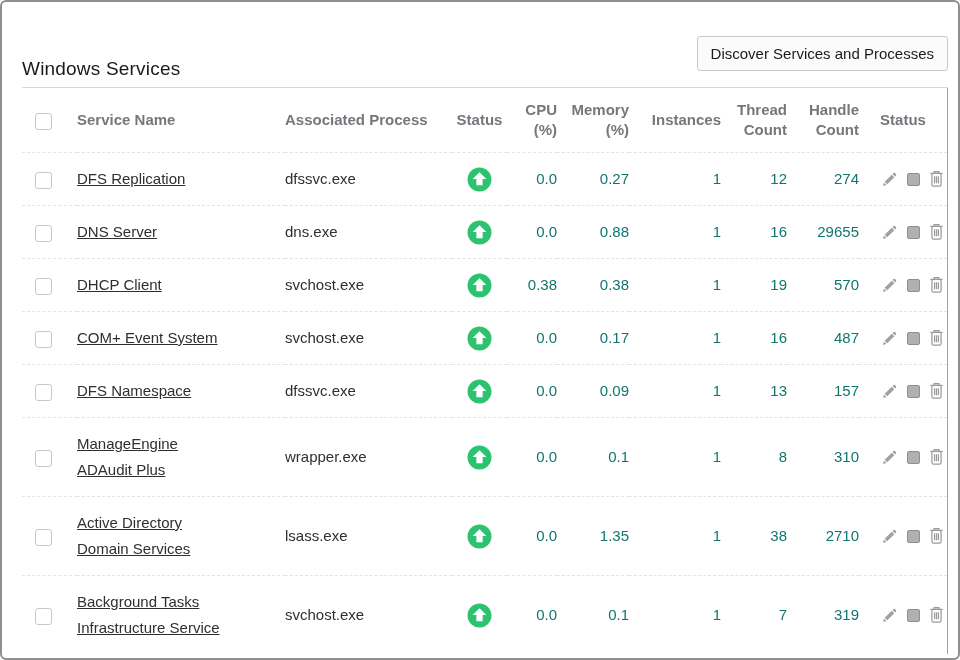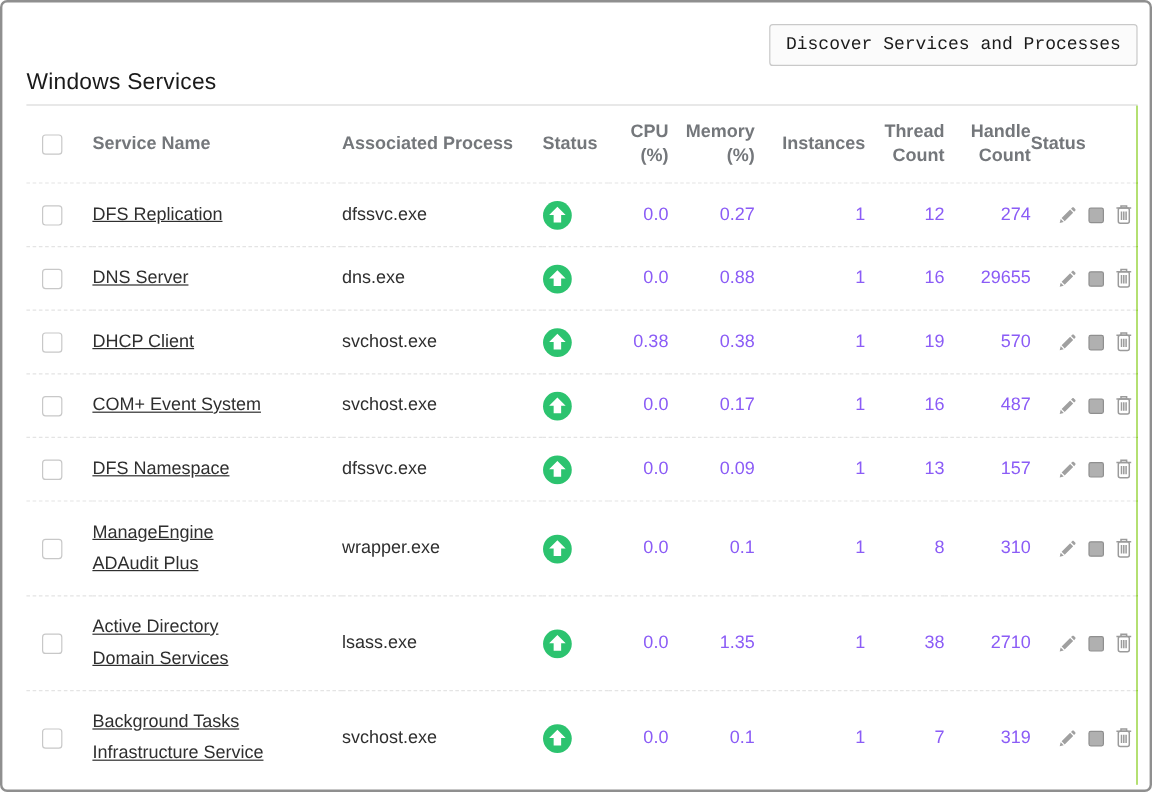--- a/index.html
+++ b/index.html
@@ -19,29 +19,30 @@
     overflow: hidden;
     padding: 18px 10px 0 20px;
     position: relative;
   }
   .topbar {
     display: flex;
     justify-content: flex-end;
     height: 35px;
   }
   .discover-btn {
-    font-family: Liberation Mono, monospace;
+    font-family: Liberation Sans, sans-serif;
     font-size: 15px;
     color: #1b1b1b;
     background: #fbfbfb;
     border: 1px solid #c9c9c9;
     border-radius: 3px;
     padding: 0 13px;
     height: 35px;
     cursor: pointer;
+    margin-top: 16px;
   }
   .page-title {
     margin-top: 3px;
     font-size: 19px;
     font-weight: 400;
     color: #1a1a1a;
     letter-spacing: .2px;
     padding-bottom: 7px;
     border-bottom: 1px solid #d9d9d9;
   }
@@ -73,40 +74,40 @@
   .col-name    { width: 208px; }
   .col-process { width: 167px; }
   .col-status  { width: 55px; }
   .col-cpu     { width: 50px; }
   .col-memory  { width: 72px; }
   .col-inst    { width: 92px; }
   .col-thread  { width: 66px; }
   .col-handle  { width: 72px; }
   .col-action  { }
   th.num, td.num { text-align: right; }
-  th.ctr, td.ctr { text-align: left; }
+  th.ctr, td.ctr { text-align: center; }
   td.check-cell, th.check-cell { padding-left: 13px; }
   input[type="checkbox"] {
     appearance: none;
     -webkit-appearance: none;
     width: 17px; height: 17px;
     border: 1px solid #c8c8c8;
     border-radius: 3px;
     background: #fff;
     cursor: pointer;
     vertical-align: middle;
   }
   .svc-name {
     display: inline-block;
     max-width: 152px;
     line-height: 26px;
     vertical-align: middle;
     text-decoration: underline;
   }
-  td.num, .blue { color: #8b5cf6; }
+  td.num, .blue { color: #0f766e; }
   td.num { cursor: pointer; }
   .status-icon { display: inline-block; width: 25px; height: 25px; vertical-align: middle; }
   .actions {
     display: flex;
     align-items: center;
     justify-content: center;
     gap: 9px;
     padding-left: 18px;
   }
   .action-icon { display: inline-flex; cursor: pointer; }

